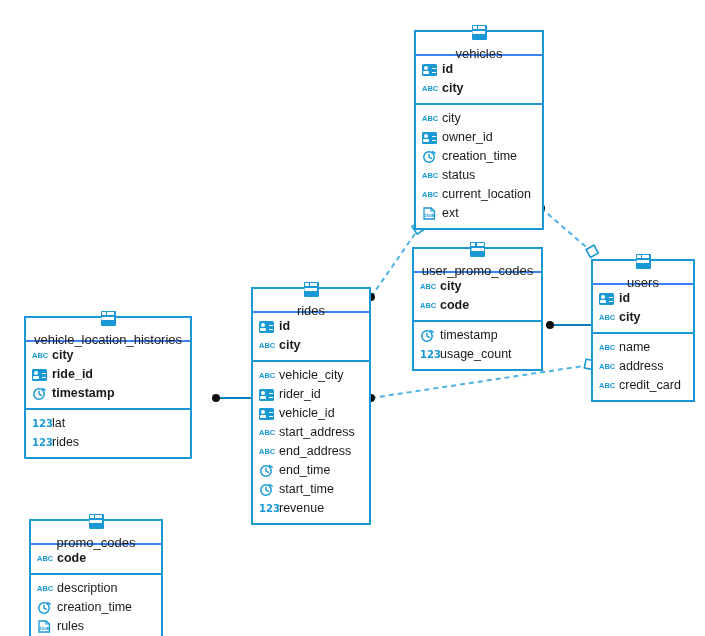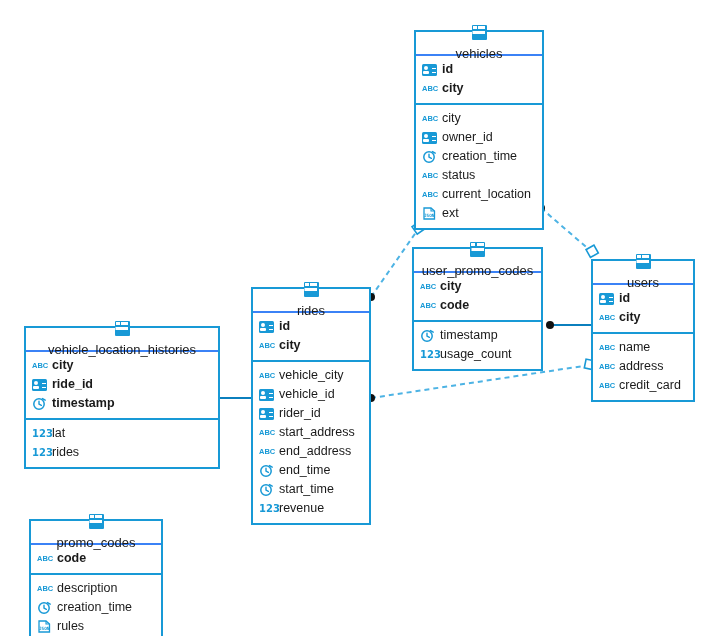--- a/index.html
+++ b/index.html
@@ -238,25 +238,25 @@
           <span class="fname">city</span>
         </div>
       </div>
       <div class="tbl-section">
         <div class="field">
           <span class="ico-abc">ABC</span>
           <span class="fname">vehicle_city</span>
         </div>
         <div class="field">
           <span class="ico-id"></span>
+          <span class="fname">rider_id</span>
+        </div>
+        <div class="field">
+          <span class="ico-id"></span>
           <span class="fname">vehicle_id</span>
-        </div>
-        <div class="field">
-          <span class="ico-id"></span>
-          <span class="fname">rider_id</span>
         </div>
         <div class="field">
           <span class="ico-abc">ABC</span>
           <span class="fname">start_address</span>
         </div>
         <div class="field">
           <span class="ico-abc">ABC</span>
           <span class="fname">end_address</span>
         </div>
         <div class="field">
@@ -278,21 +278,21 @@
             </svg>
           </span>
           <span class="fname">start_time</span>
         </div>
         <div class="field">
           <span class="ico-num">123</span>
           <span class="fname">revenue</span>
         </div>
       </div>
     </div>
-    <div class="table-node" style="left: 24px; top: 326px; width: 196px;">
+    <div class="table-node" style="left: 24px; top: 316px; width: 168px;">
       <div class="tbl-header">
         <span class="ico-table"></span>
         <span class="tbl-title">vehicle_location_histories</span>
       </div>
       <div class="tbl-section keys">
         <div class="field pk">
           <span class="ico-abc">ABC</span>
           <span class="fname">city</span>
         </div>
         <div class="field pk">

